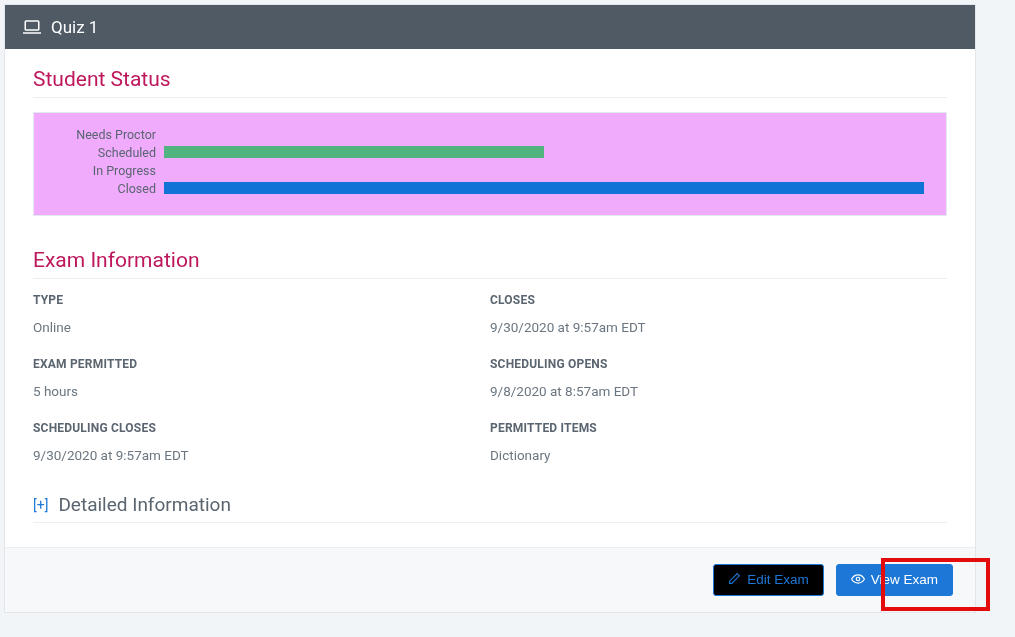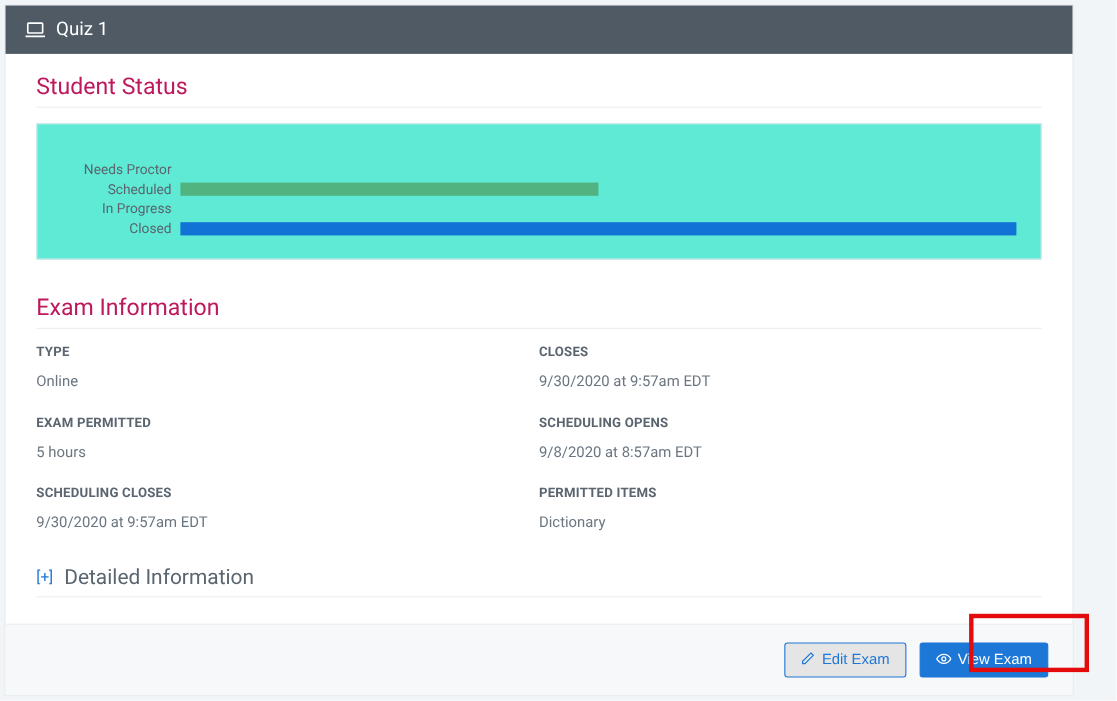--- a/index.html
+++ b/index.html
@@ -35,22 +35,22 @@
     color: #be185d;
     margin-bottom: 6px;
   }
   .hr-light {
     border: none;
     border-top: 1px solid #eceff2;
     margin-bottom: 14px;
   }
   .status-panel {
     border: 1px solid #e2e9ef;
-    background: #5eead4;
-    padding: 32px 22px 18px 22px;
+    background: #f0abfc;
+    padding: 12px 22px 18px 22px;
     margin-bottom: 32px;
   }
   .status-row {
     display: flex;
     align-items: center;
     height: 18px;
     gap: 8px;
   }
   .status-label {
     width: 100px;
@@ -115,21 +115,21 @@
     align-items: center;
     gap: 6px;
     font-size: 13.5px;
     padding: 7px 14px;
     border-radius: 3px;
     cursor: pointer;
     border: 1px solid transparent;
     line-height: 1;
   }
   .btn-outline {
-    background: #e5e5e5;
+    background: #000000;
     border-color: #1c77d6;
     color: #1c77d6;
   }
   .btn-primary {
     background: #1c77d6;
     border-color: #1c77d6;
     color: #fff;
   }
   .highlight-box {
     position: absolute;

